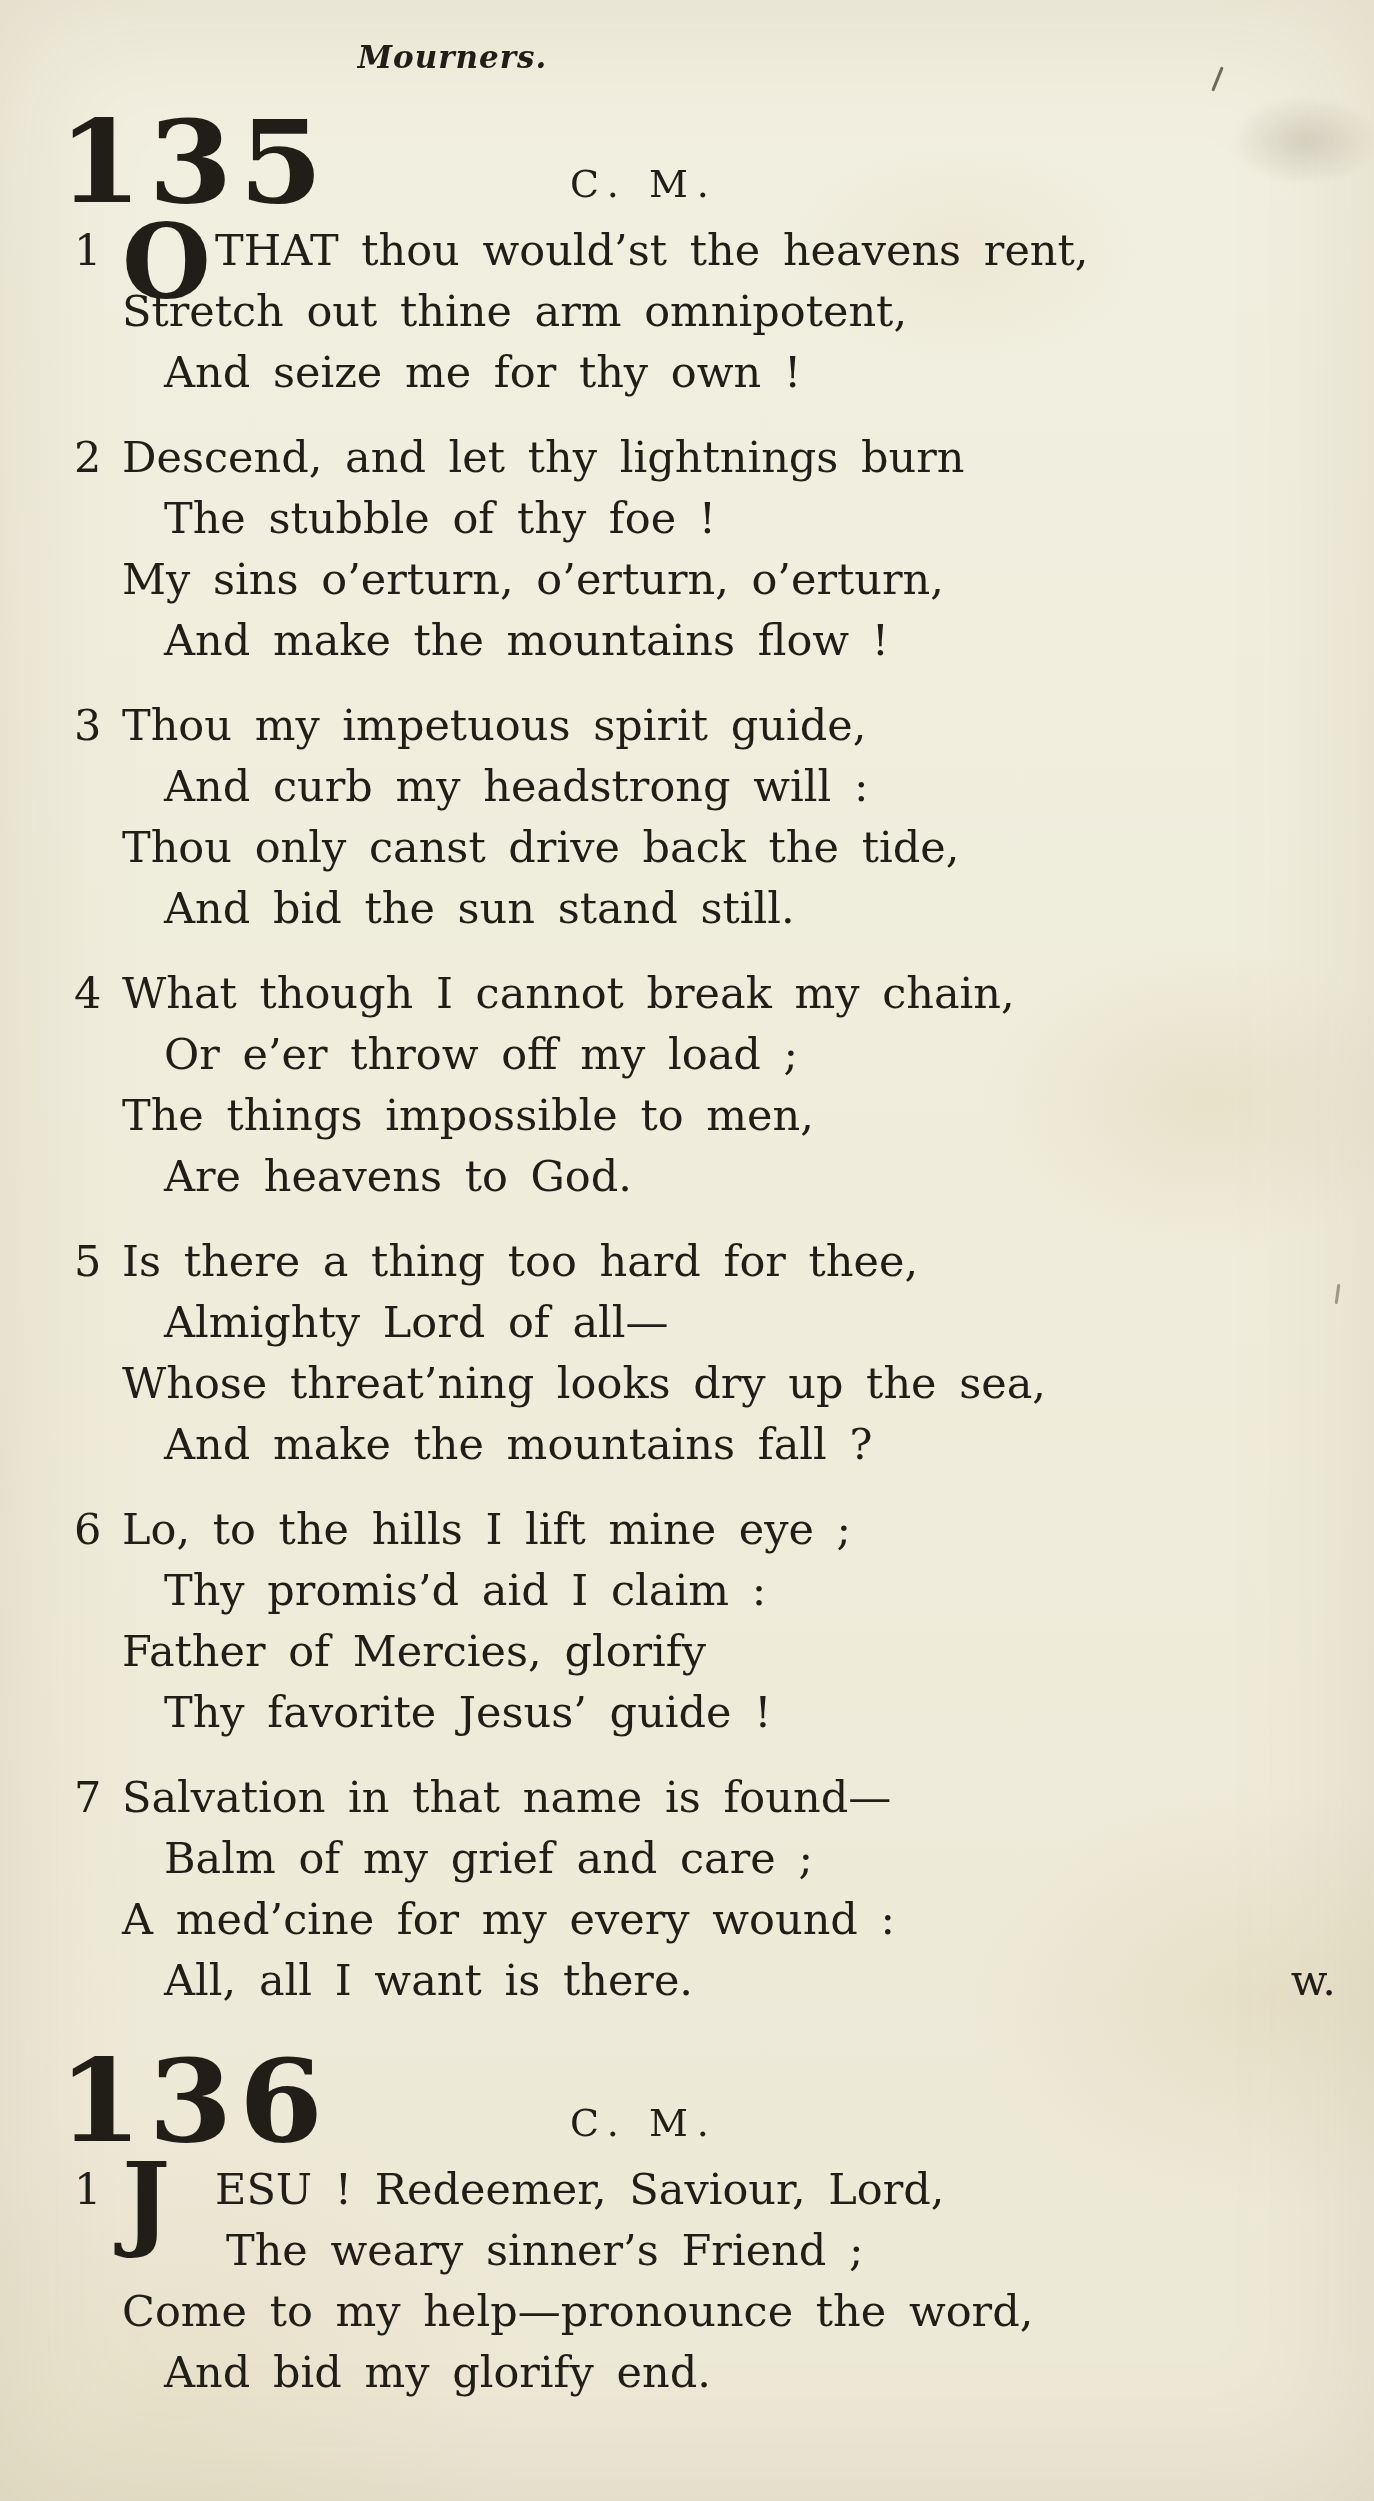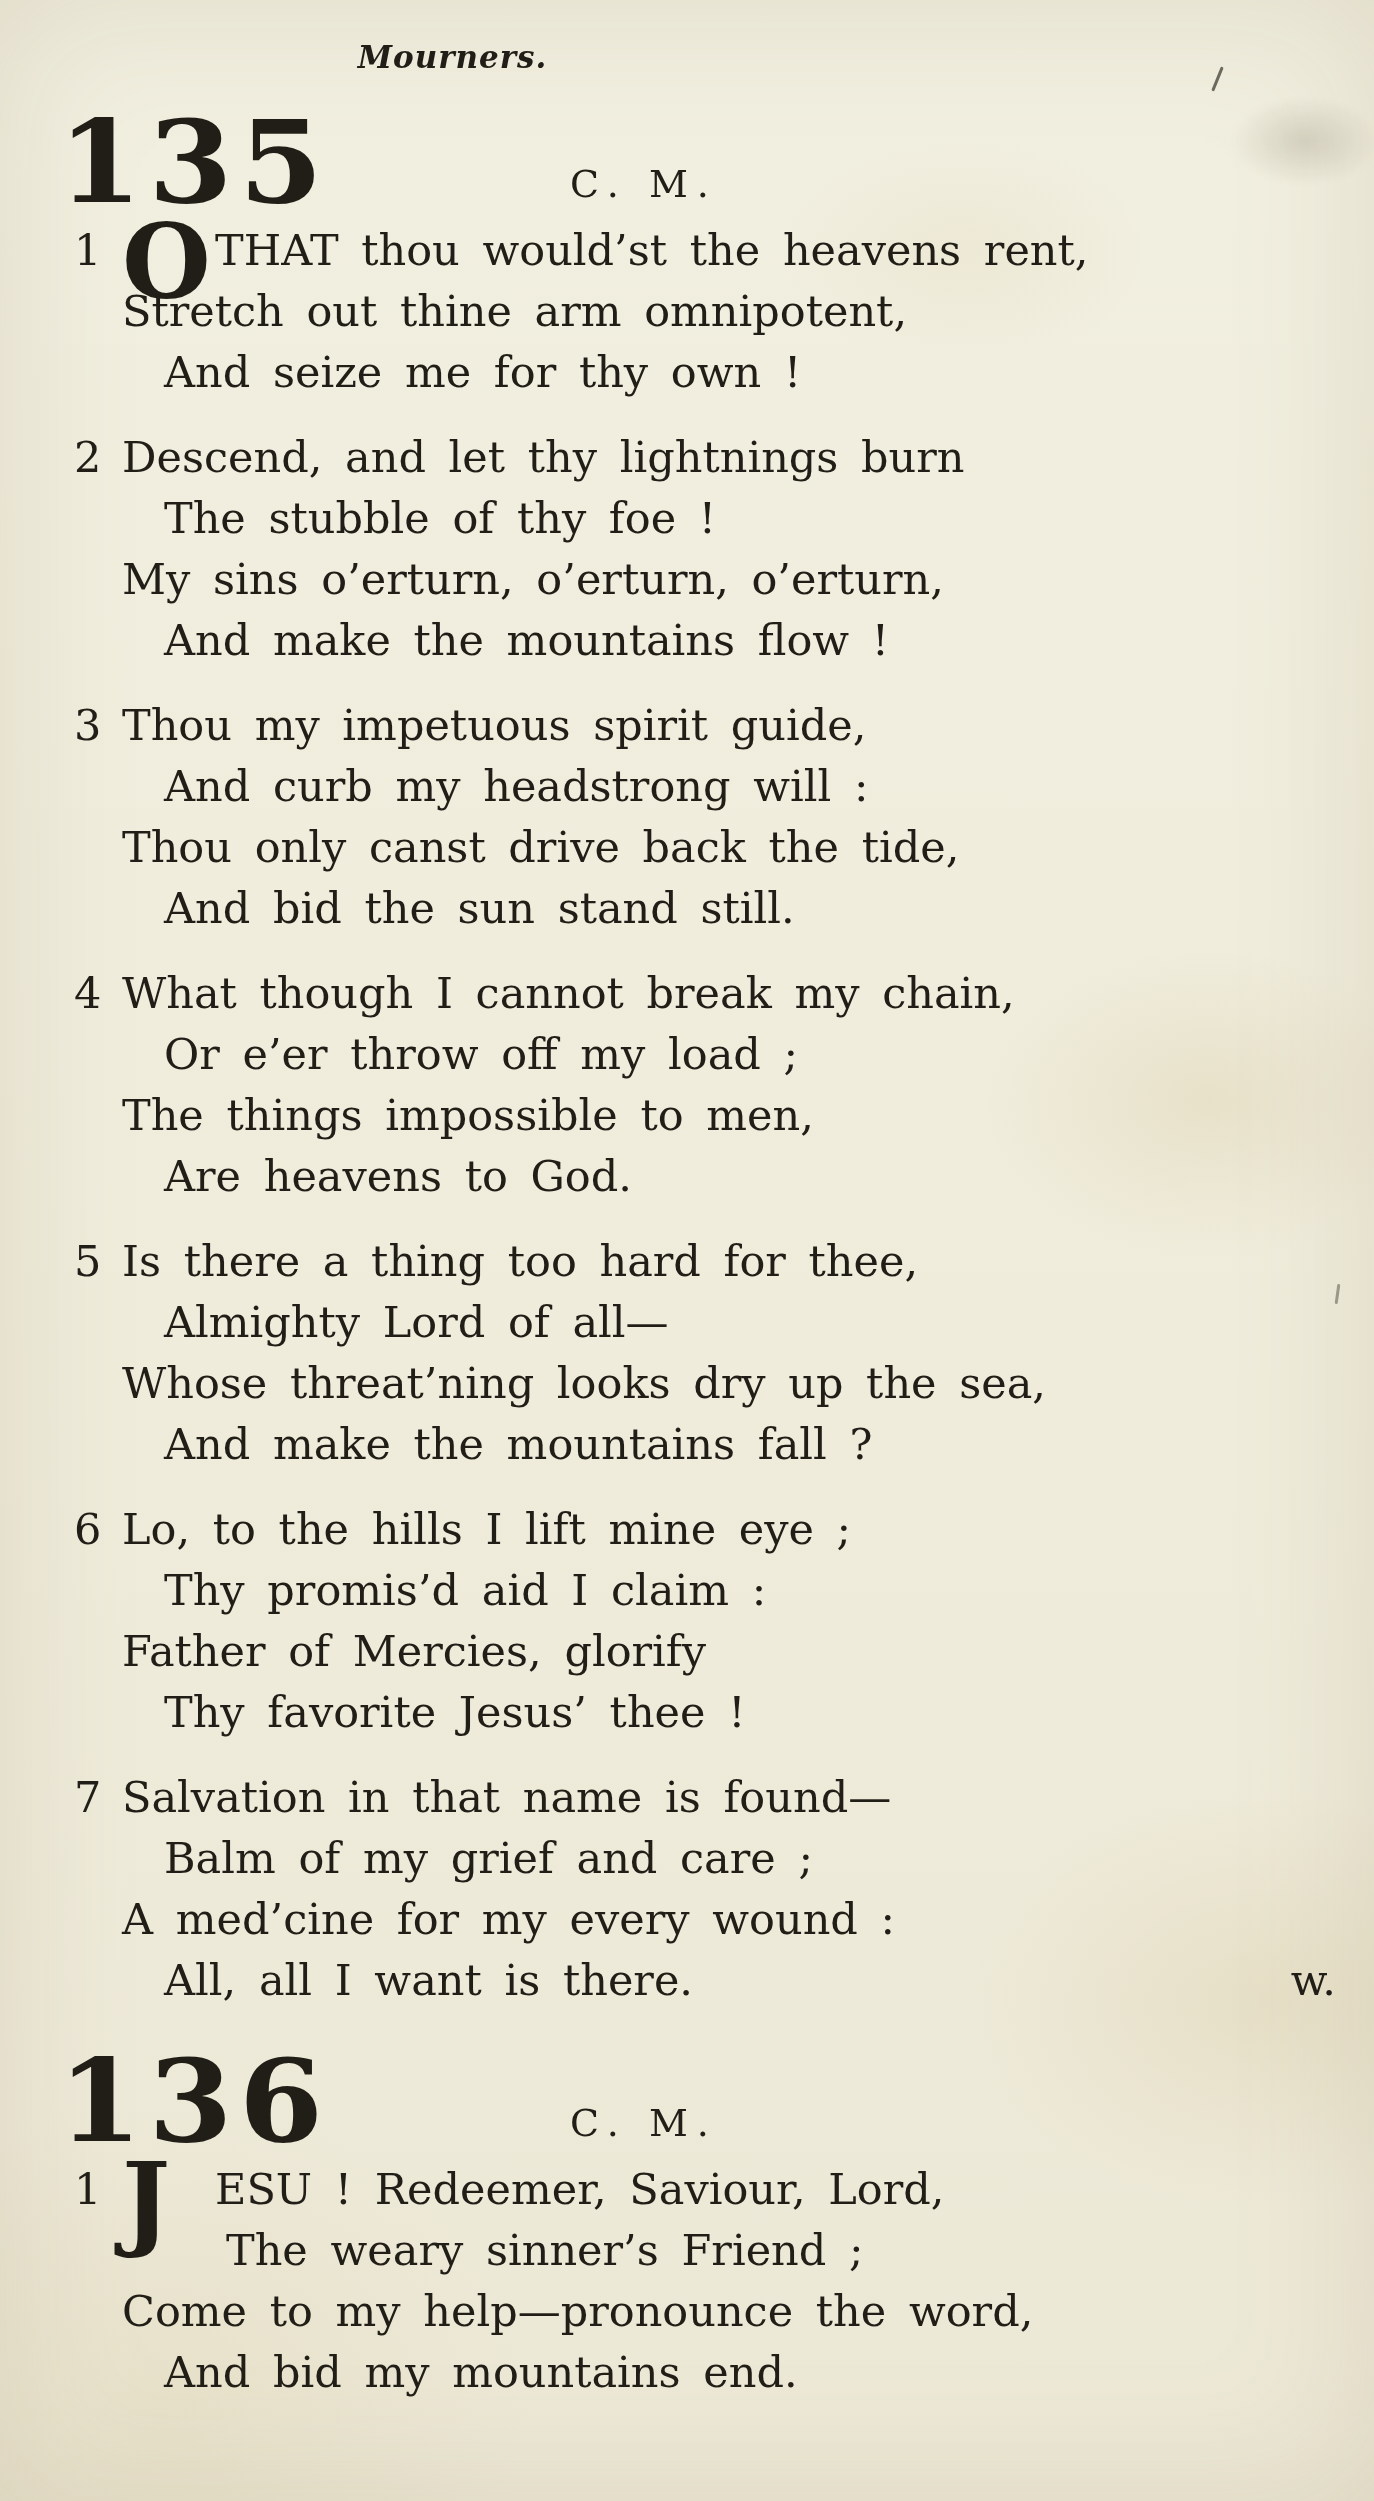--- a/index.html
+++ b/index.html
@@ -185,21 +185,21 @@
               <div class="line">Whose threat’ning looks dry up the sea,</div>
               <div class="line indent">And make the mountains fall ?</div>
             </div>
           </div>
           <div class="verse">
             <span class="verse-num">6</span>
             <div class="verse-lines">
               <div class="line">Lo, to the hills I lift mine eye ;</div>
               <div class="line indent">Thy promis’d aid I claim :</div>
               <div class="line">Father of Mercies, glorify</div>
-              <div class="line indent">Thy favorite Jesus’ thee !</div>
+              <div class="line indent">Thy favorite Jesus’ guide !</div>
             </div>
           </div>
           <div class="verse">
             <span class="verse-num">7</span>
             <div class="verse-lines">
               <div class="line">Salvation in that name is found—</div>
               <div class="line indent">Balm of my grief and care ;</div>
               <div class="line">A med’cine for my every wound :</div>
               <div class="line indent"><span class="attribution">w.</span>All, all I want is there.</div>
             </div>
@@ -212,19 +212,19 @@
           <span class="hymn-meter">C. M.</span>
         </div>
         <div class="content">
           <div class="verse">
             <span class="verse-num">1</span>
             <div class="verse-lines">
               <span class="drop-cap">J</span>
               <div class="line dc0">ESU ! Redeemer, Saviour, Lord,</div>
               <div class="line indent dc1">The weary sinner’s Friend ;</div>
               <div class="line">Come to my help—pronounce the word,</div>
-              <div class="line indent">And bid my mountains end.</div>
+              <div class="line indent">And bid my glorify end.</div>
             </div>
           </div>
         </div>
       </section>
     </div>
 </div>
 
 </body></html>

